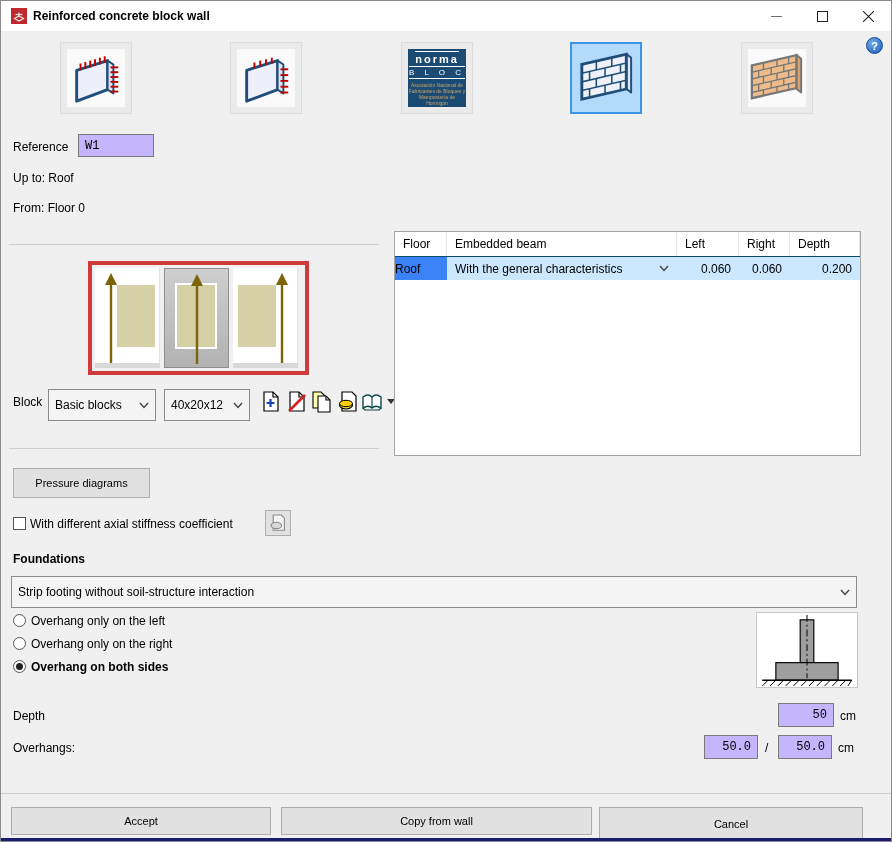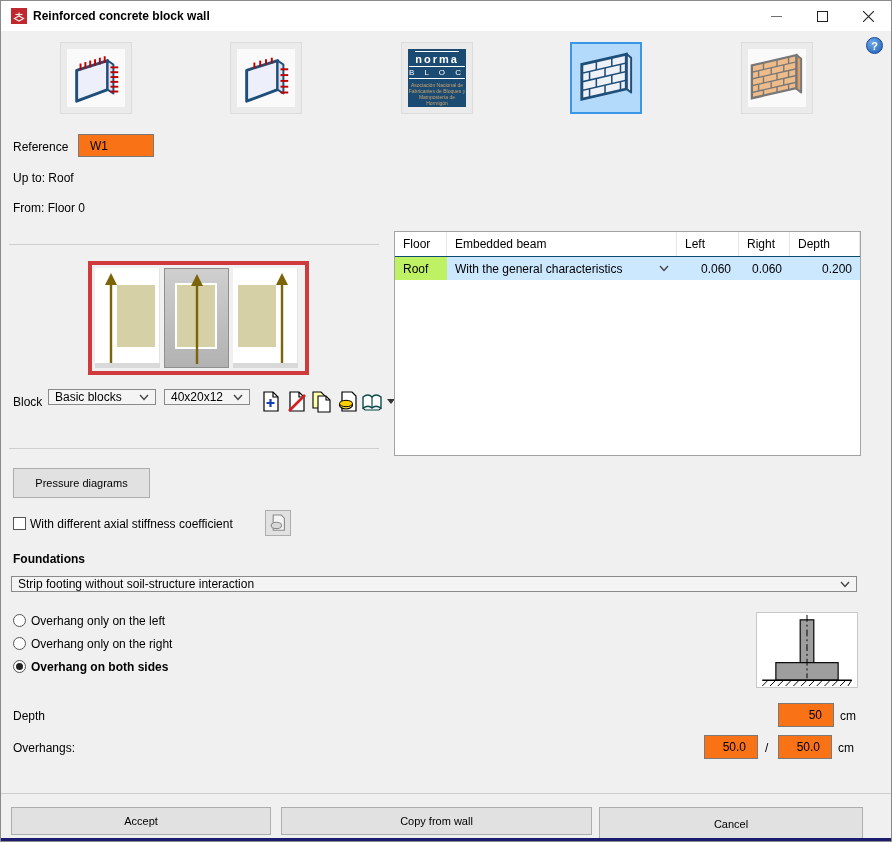--- a/index.html
+++ b/index.html
@@ -27,52 +27,52 @@
   .imgbtn.selected { background:#b4dafb; border:2px solid #3c96e8; }
   .imgbtn-inner { width:58px; height:58px; background:#fafafa; display:flex; align-items:center; justify-content:center; }
   .imgbtn.selected .imgbtn-inner { background:transparent; }
   .normabloc { width:58px; height:58px; background:#1b4a73; color:#fff; display:flex; flex-direction:column;
                align-items:center; justify-content:center; text-align:center; }
   .nb1 { font-size:11px; font-weight:bold; letter-spacing:2px; border-top:1px solid #fff; padding-top:1px; }
   .nb2 { font-size:8px; letter-spacing:4px; border-top:1px solid #fff; margin-top:1px; padding:1px 0; border-bottom:1px solid #fff; }
   .nbsub { font-size:5px; line-height:6px; color:#c9a36b; margin-top:3px; }
 
   .lbl { position:absolute; white-space:nowrap; }
-  .txtinput { position:absolute; border:1px solid #7a7a7a; background:#f97316; font-family:Liberation Sans, sans-serif;
-              font-size:12px; padding:0 11px; outline:none; }
+  .txtinput { position:absolute; border:1px solid #7a7a7a; background:#c4b5fd; font-family:Liberation Mono, monospace;
+              font-size:12px; padding:0 6px; outline:none; }
   .sep { position:absolute; height:1px; background:#cfcfcf; }
 
   
   .orient-frame { position:absolute; left:87px; top:260px; width:221px; height:114px;
                   border:4px solid #d03a3c; background:#f0f0f0; display:flex; gap:4px; padding:3px; }
   .orient-btn { position:relative; width:65px; height:100px; background:#fff;
                 box-shadow: inset 0 -5px 0 #d9d9d9, inset -1px 0 0 #e3e3e3; }
   .orient-btn.selected { background:linear-gradient(#cfcfcf,#b2b2b2); border:1px solid #8f8f8f;
                          box-shadow:none; }
   .wallrect { position:absolute; width:38px; height:62px; background:#d5d0a5; top:17px; }
   .orient-btn.selected .wallrect { border:2px solid #fff; width:42px; height:66px; top:14px; }
   .arrow-svg { position:absolute; top:5px; }
 
   
-  .combo { position:absolute; height:16px; background:#f4f4f4; border:1px solid #8a8a8a;
+  .combo { position:absolute; height:32px; background:#f4f4f4; border:1px solid #8a8a8a;
            display:flex; align-items:center; padding:0 6px; }
   .combo .combo-text { flex:1; overflow:hidden; white-space:nowrap; }
   .combo .chev { margin-left:4px; flex:none; }
 
   .toolicon { position:absolute; top:388px; width:25px; height:25px; display:flex; align-items:center; justify-content:center; }
 
   
   .beamtable { position:absolute; left:393px; top:230px; width:467px; height:225px;
                background:#fff; border:1px solid #a3a3a3; }
   .thead { display:flex; height:25px; border-bottom:1px solid #0c4a6e; }
   .th { display:flex; align-items:center; padding-left:8px; border-right:1px solid #e6e6e6; font-size:12px; }
   .trow { display:flex; height:23px; }
   .td { display:flex; align-items:center; font-size:12px; }
   .c-floor { width:52px; } .c-beam { width:230px; } .c-left { width:62px; } .c-right { width:51px; } .c-depth { width:70px; }
-  .cell-gray { background:#bef264; padding-left:8px; }
+  .cell-gray { background:#3b82f6; }
   .cell-blue { background:#cce8ff; }
   .num { justify-content:flex-end; padding-right:8px; }
 
   .pushbtn { position:absolute; background:#e1e1e1; border:1px solid #adadad; display:flex;
              align-items:center; justify-content:center; font-size:11px; font-family:"Liberation Sans",sans-serif; }
 
   .checkbox { position:absolute; width:13px; height:13px; background:#fff; border:1px solid #555; }
   .radio { position:absolute; width:13px; height:13px; border-radius:50%; background:#fff; border:1px solid #555; }
   .radio .dot { position:absolute; left:2px; top:2px; width:7px; height:7px; border-radius:50%; background:#222; }
 

